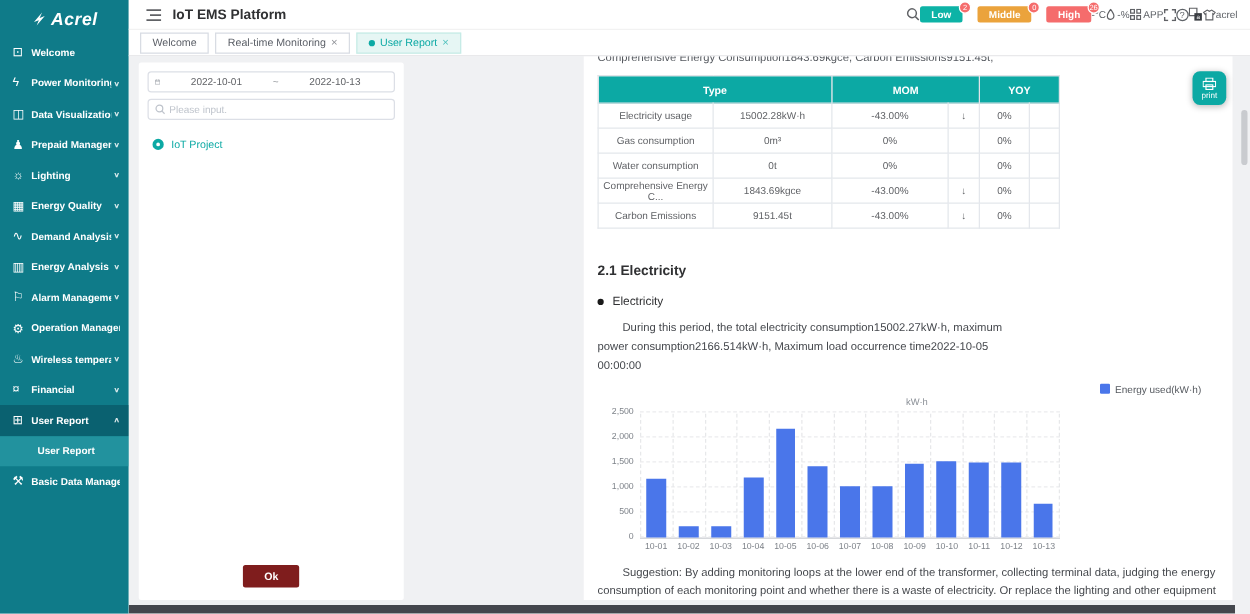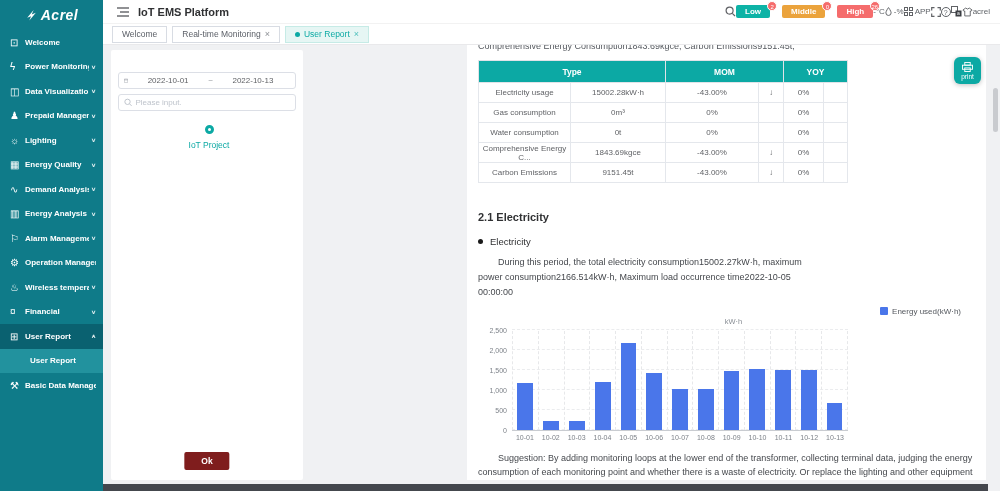--- a/index.html
+++ b/index.html
@@ -32,27 +32,27 @@
 
   .tabbar { height:21px; background:#fff; display:flex; align-items:center; gap:5px; padding:0 9px; border-bottom:1px solid #e9e9eb; }
   .tab { display:flex; align-items:center; gap:4px; font-size:8.5px; color:#5a5e66; background:#fff; border:1px solid #d8dce3; padding:2.5px 9px; cursor:pointer; }
   .tab.active { background:#e6f6f4; border-color:#c6ebe6; color:#0ca9a4; }
   .tab .dot { width:5px; height:5px; border-radius:50%; background:#0ca9a4; }
   .tab .close { font-size:9px; line-height:1; opacity:0.7; }
 
   .content { flex:1; position:relative; background:#f0f1f3; overflow:hidden; }
 
   
-  .left-panel { position:absolute; left:8px; top:5px; width:192px; height:430px; background:#fff; border-radius:2px; padding:22px 7px; }
+  .left-panel { position:absolute; left:8px; top:5px; width:212px; height:430px; background:#fff; border-radius:2px; padding:7px 7px; }
   .input-box { border:1px solid #dcdfe6; border-radius:3px; height:17px; display:flex; align-items:center; padding:0 5px; gap:3px; margin-bottom:5px; background:#fff; }
   .input-box input { border:none; outline:none; background:transparent; font-family:inherit; font-size:8px; color:#606266; width:100%; }
   .date-input { text-align:center; }
   .date-sep { font-size:8px; color:#909399; }
   .search-box input::placeholder { color:#bfc4cc; }
-  .tree-item { display:flex; align-items:center; gap:6px; margin-top:14px; padding-left:4px; font-size:8.5px; color:#0ca9a4; cursor:pointer;flex-direction:column; }
+  .tree-item { display:flex; align-items:center; gap:6px; margin-top:14px; padding-left:4px; font-size:8.5px; color:#0ca9a4; cursor:pointer; }
   .radio-dot { width:9px; height:9px; border-radius:50%; border:3px solid #0ca9a4; background:#fff; flex-shrink:0; }
   .ok-btn { position:absolute; bottom:10px; left:50%; transform:translateX(-50%); background:#7f1d1d; color:#fff; border:none; border-radius:2px; font-family:inherit; font-size:8.5px; font-weight:bold; padding:4px 17px; cursor:pointer; }
 
   
   .report-card { position:absolute; left:364px; top:0; width:519px; height:435px; background:#fff; padding:0 11px; overflow:hidden; }
   .intro-line { font-size:9px; color:#55595f; white-space:nowrap; margin-top:-4px; }
   table.report-table { border-collapse:collapse; margin-top:9px; }
   .report-table th { background:#0ca9a4; color:#fff; font-size:8.5px; font-weight:bold; height:22px; border:1px solid #e0e3e8; }
   .report-table td { border:1px solid #e4e7ec; height:20px; font-size:8px; color:#606266; text-align:center; }
   .down-arrow { color:#7ea05e; }

